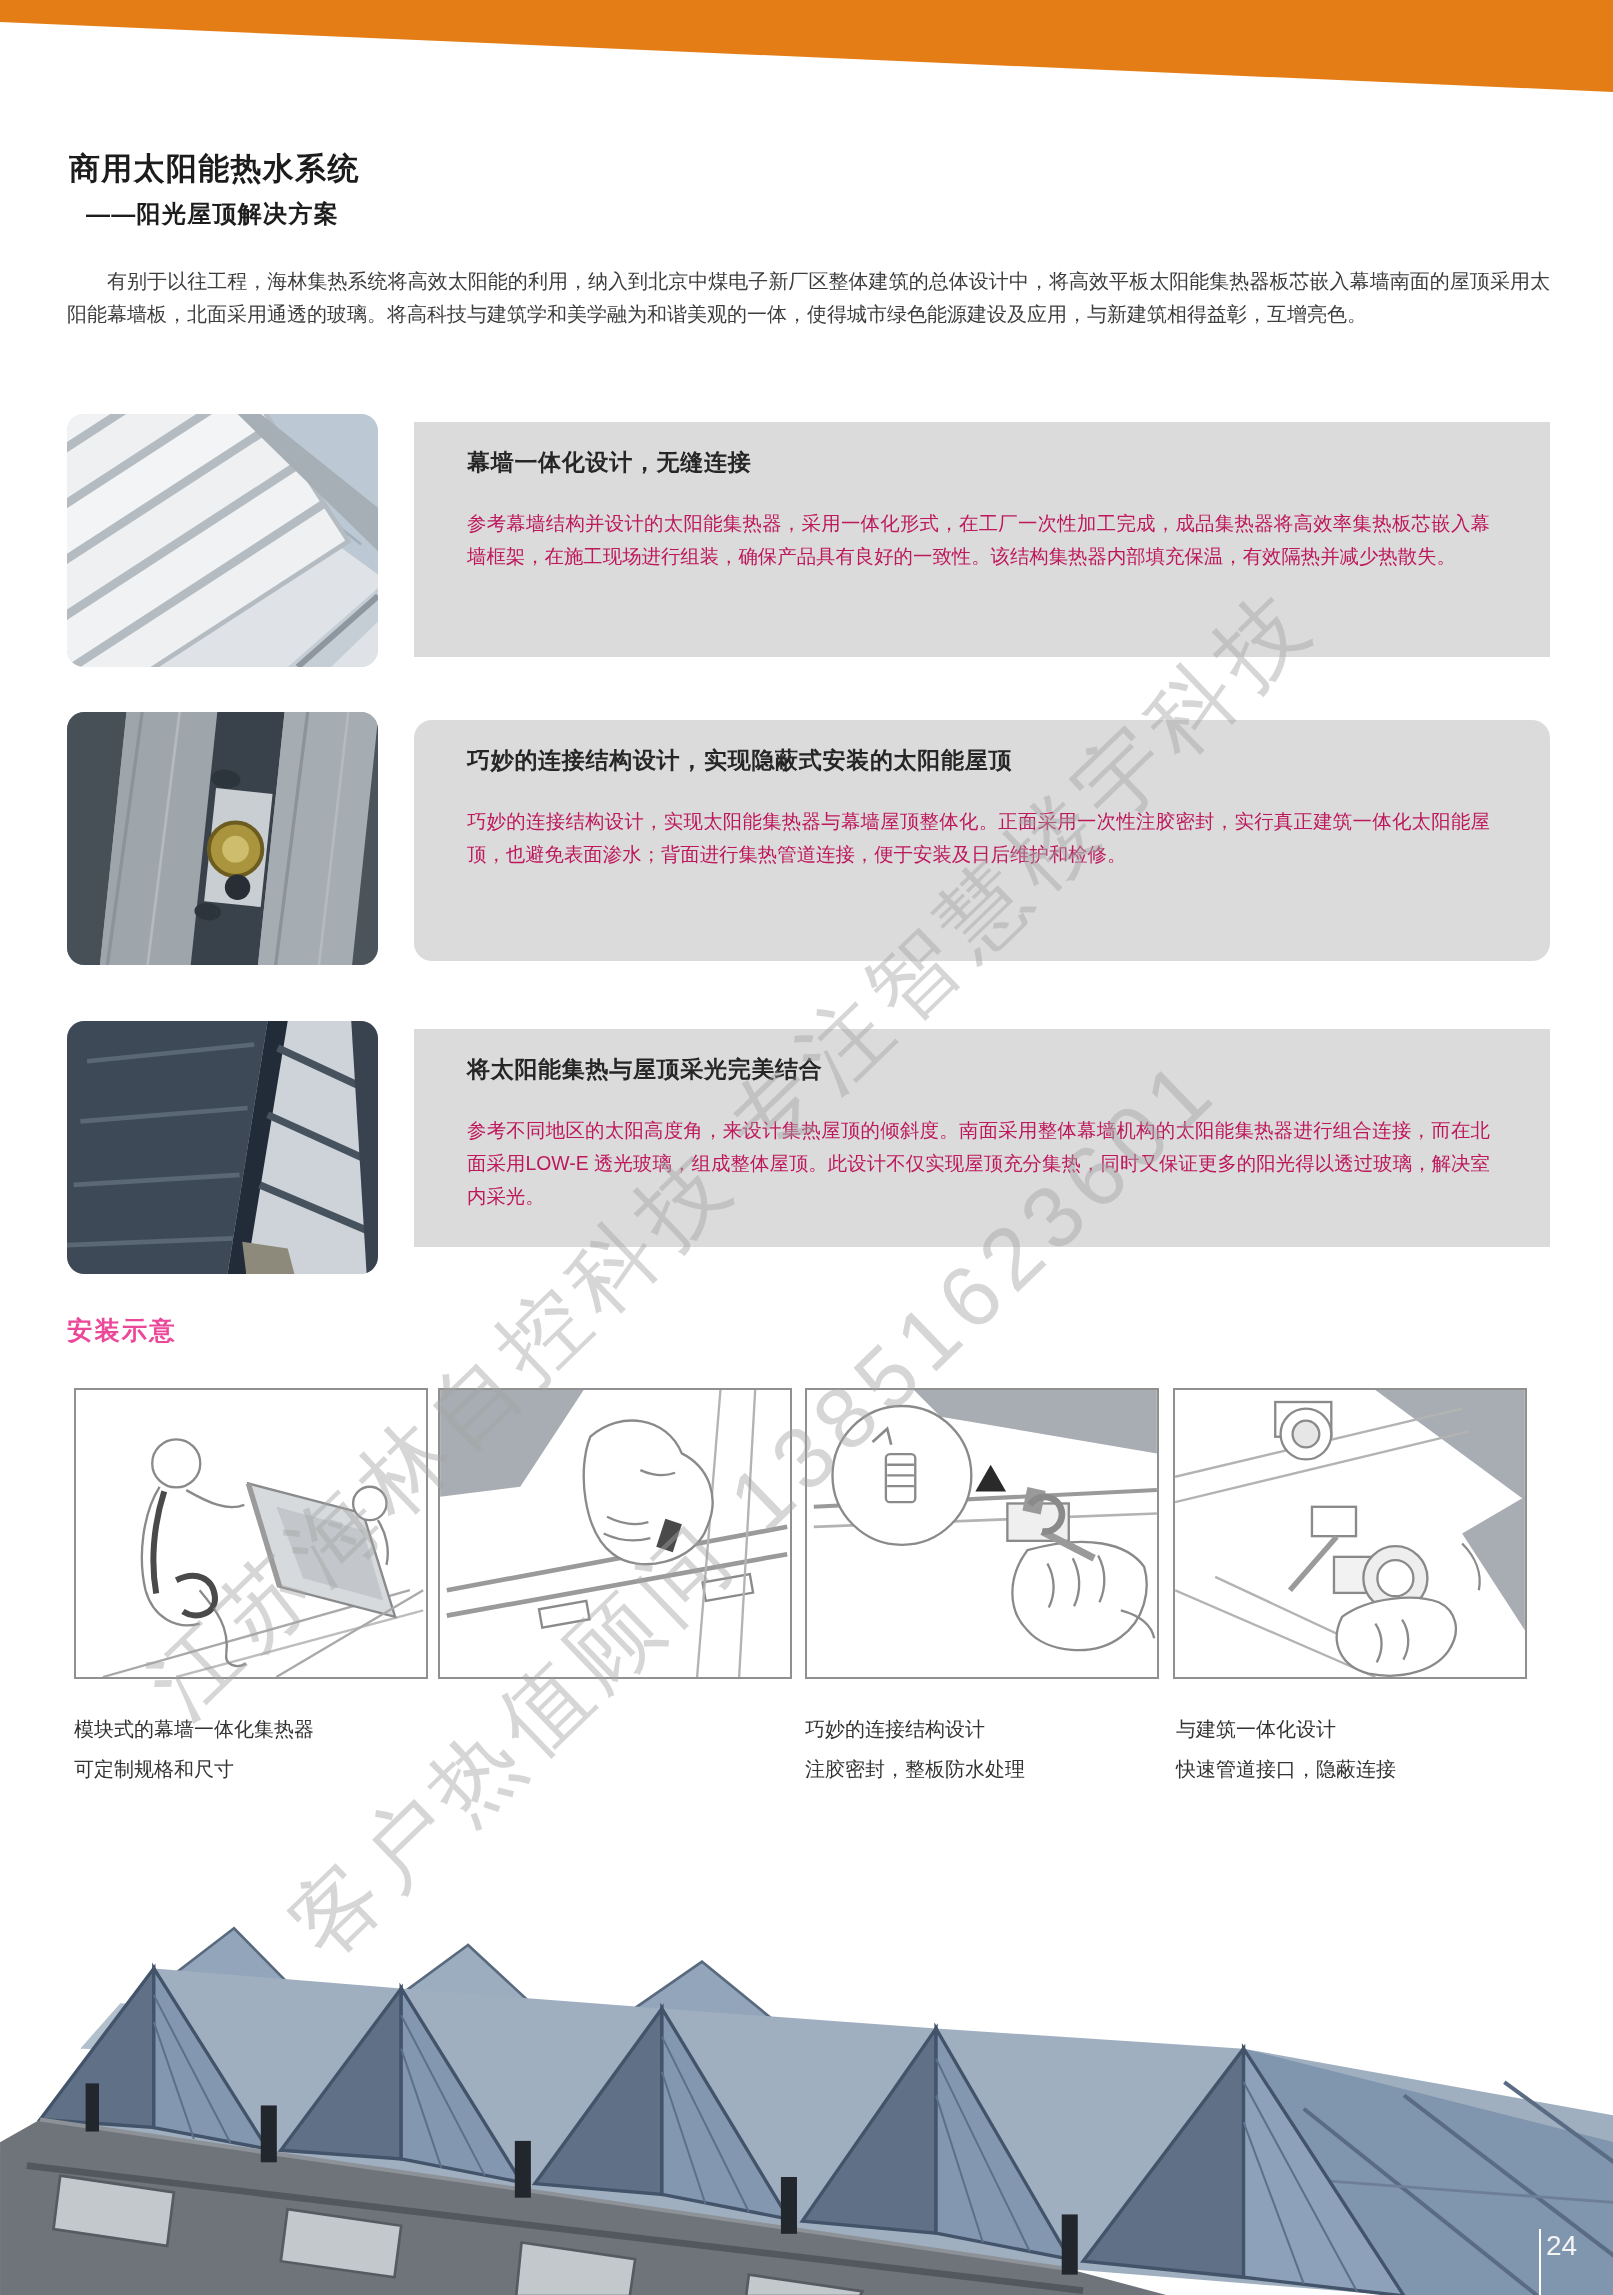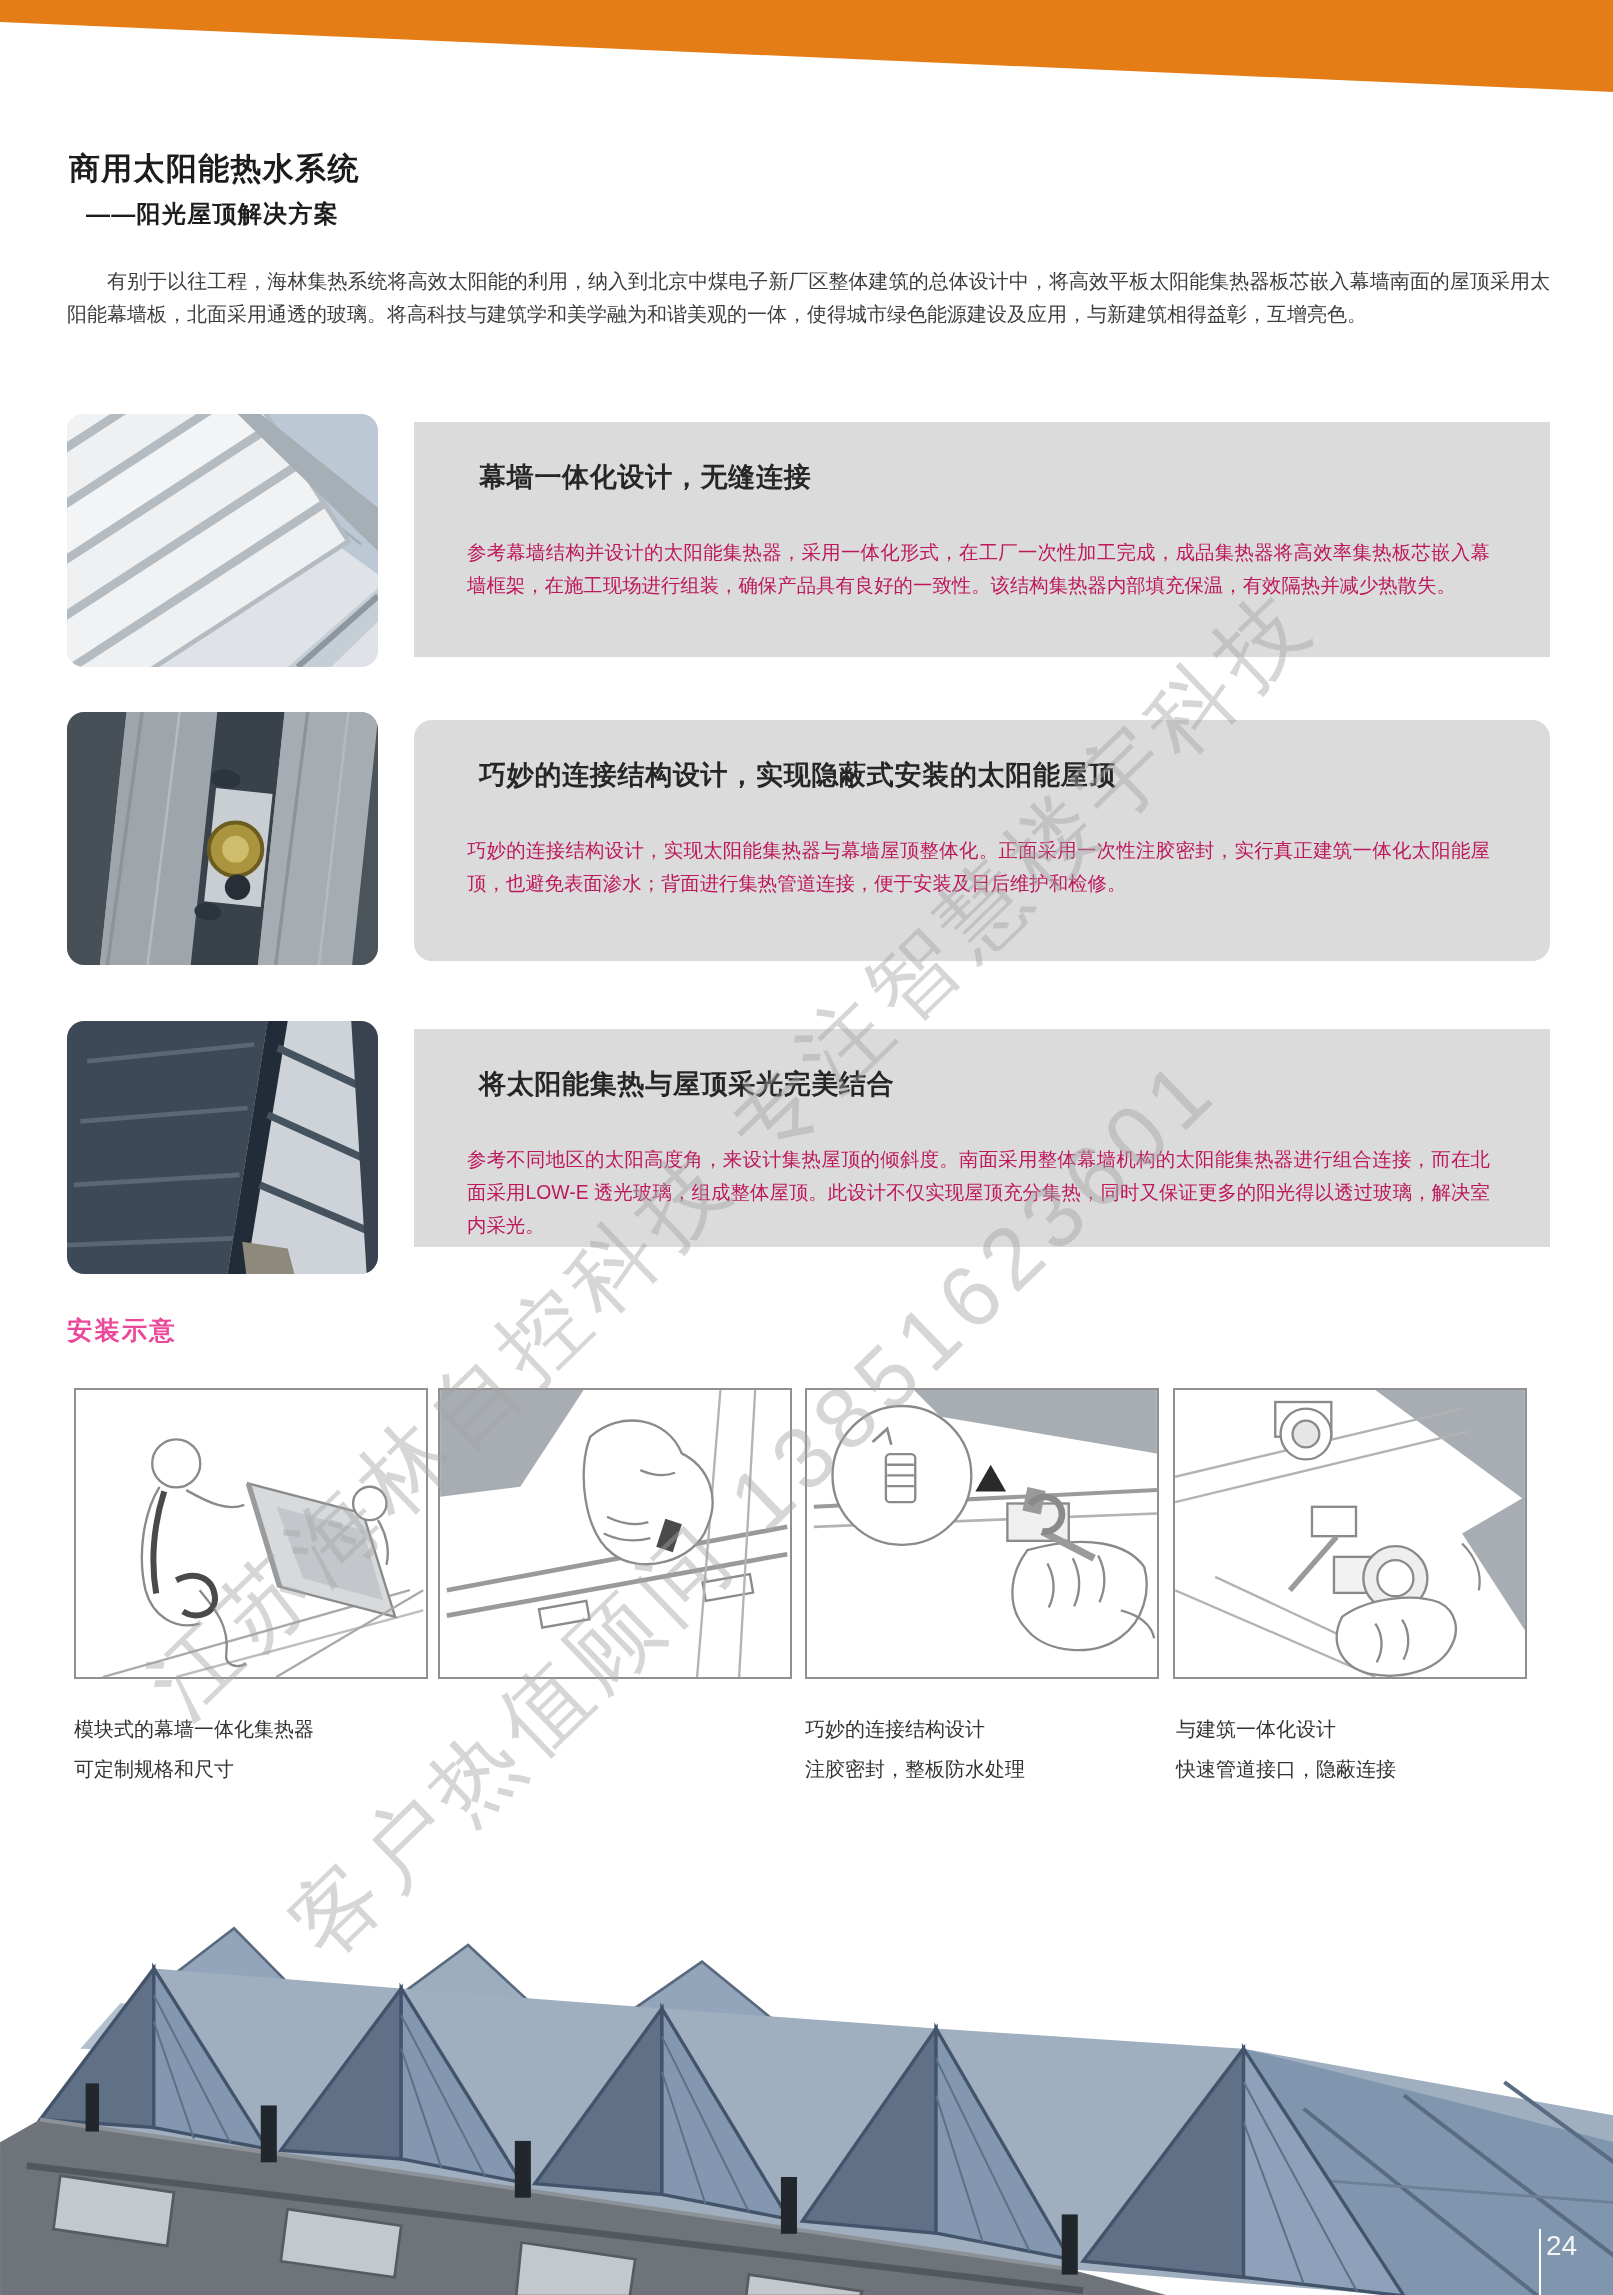--- a/index.html
+++ b/index.html
@@ -12,21 +12,21 @@
         background:#E57D17;clip-path:polygon(0 0,1614px 0,1614px 92px,0 22px);}
   
   .page-title{position:absolute;left:69px;top:148px;font-size:31px;font-weight:bold;color:#1c1c1c;letter-spacing:1.3px;}
   .page-subtitle{position:absolute;left:86px;top:198px;font-size:24px;font-weight:bold;color:#1c1c1c;letter-spacing:1.3px;}
   .intro{position:absolute;left:67px;top:265px;width:1483px;font-size:20px;line-height:33px;
          color:#3d3d3d;text-align:justify;text-indent:2em;}
   
   .thumb{position:absolute;left:67px;width:311px;height:253px;border-radius:17.4px;overflow:hidden;background:#cfd4da;}
   .panel{position:absolute;left:414px;width:1136px;background:#DBDBDB;}
   .panel-inner{position:absolute;left:53px;right:60px;top:0;}
-  .panel h3{margin:12px;padding-top:25.4px;font-size:27px;font-weight:bold;color:#262626;letter-spacing:0.7px;}
+  .panel h3{margin:0;padding-top:25.4px;font-size:23px;font-weight:bold;color:#262626;letter-spacing:0.7px;}
   .panel p{margin:0;padding-top:29px;font-size:19.4px;line-height:33px;color:#be185d;text-align:justify;}
   
   .install-heading{position:absolute;left:67px;top:1314px;font-size:25.4px;font-weight:bold;color:#ec4899;letter-spacing:2px;}
   .fig{position:absolute;top:1388px;width:354px;height:291px;background:#fff;border:2px solid #909090;box-sizing:border-box;}
   .cap{position:absolute;top:1709px;font-size:20px;line-height:40px;color:#333;}
   
   .bottom-photo{position:absolute;left:0;top:1828px;width:1614px;height:468px;}
   .page-num-line{position:absolute;left:1539px;top:2229px;width:2px;height:67px;background:#ffffff;}
   .page-num{position:absolute;left:1546px;top:2230px;font-size:28px;color:#f4f4f4;}
   

